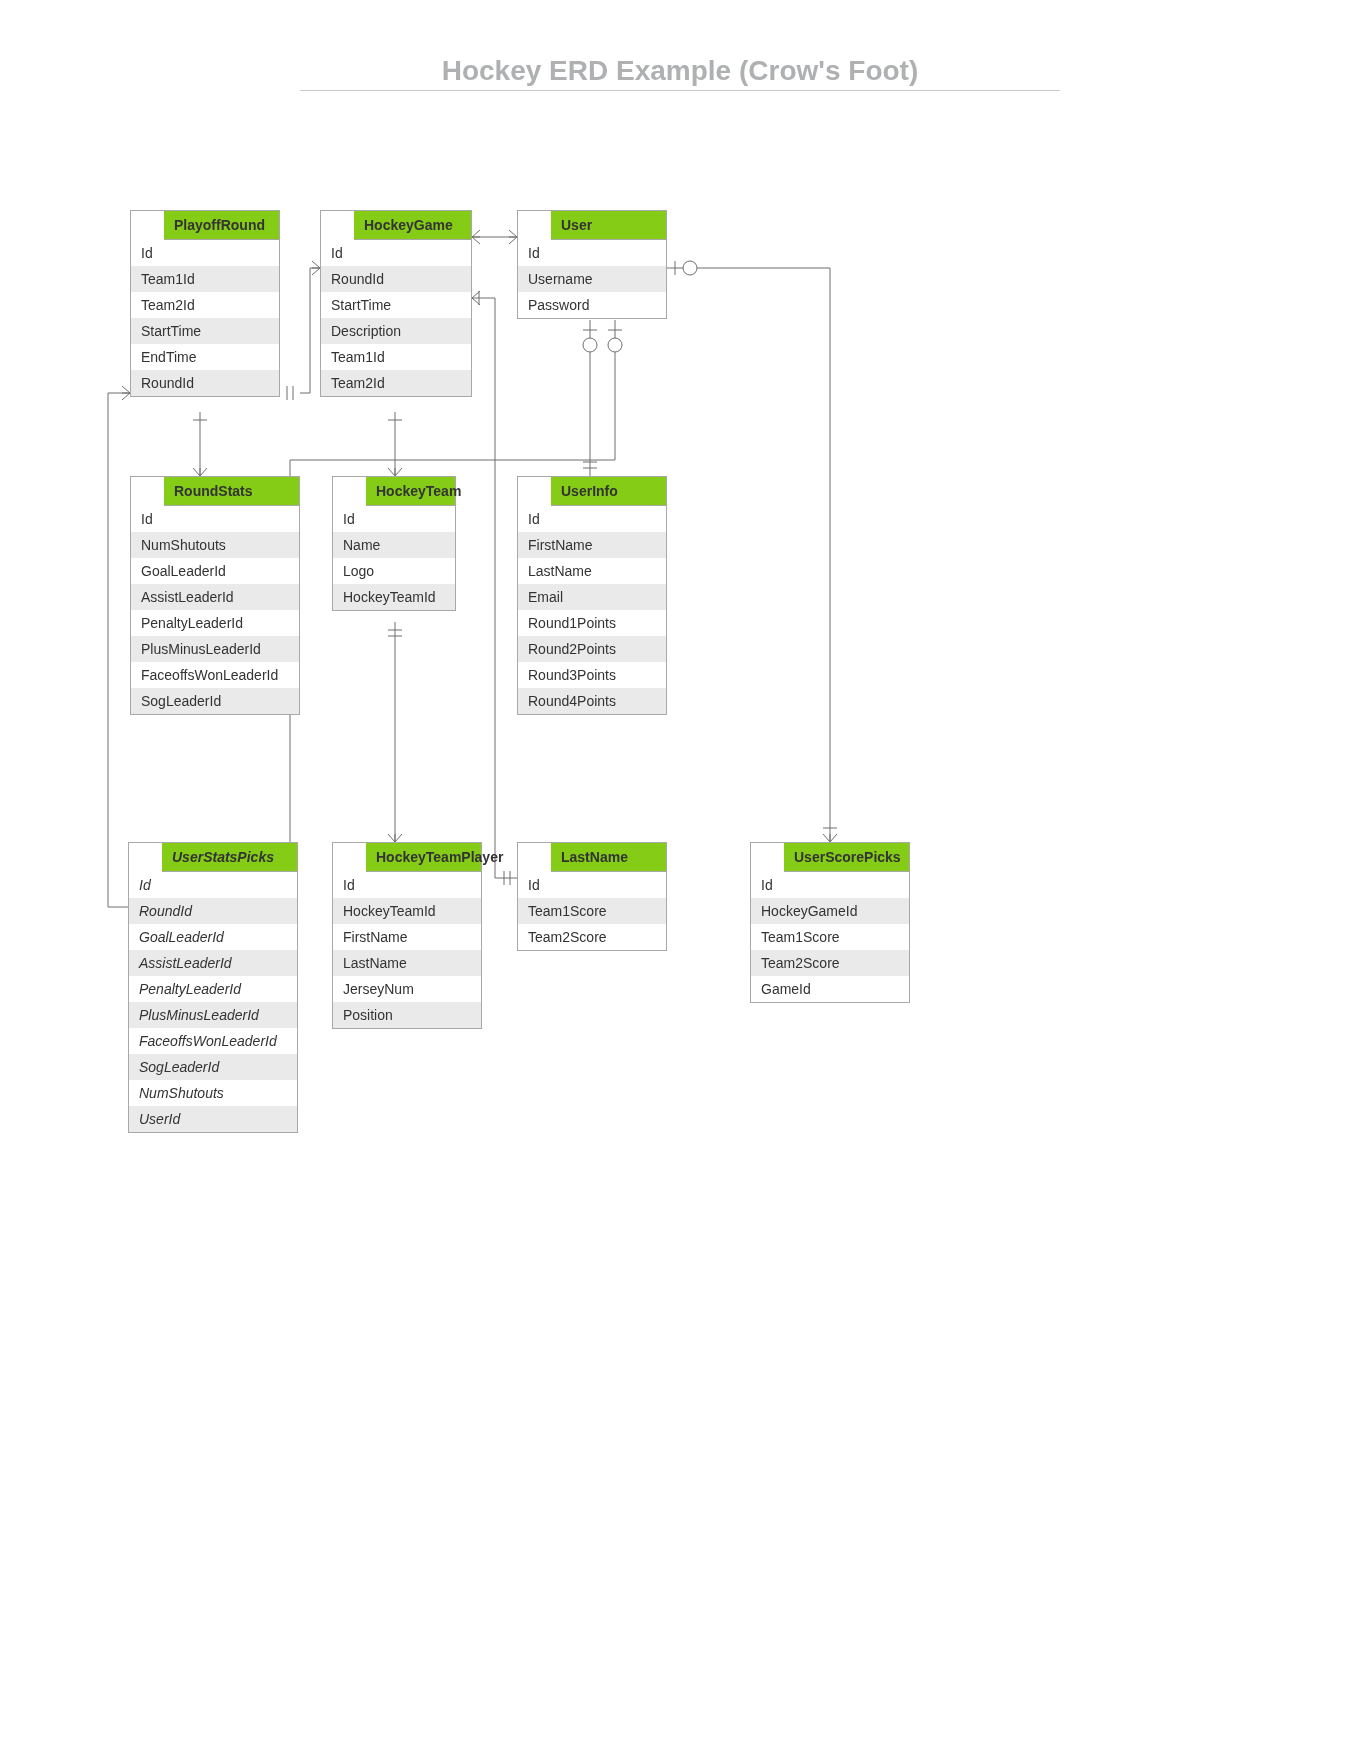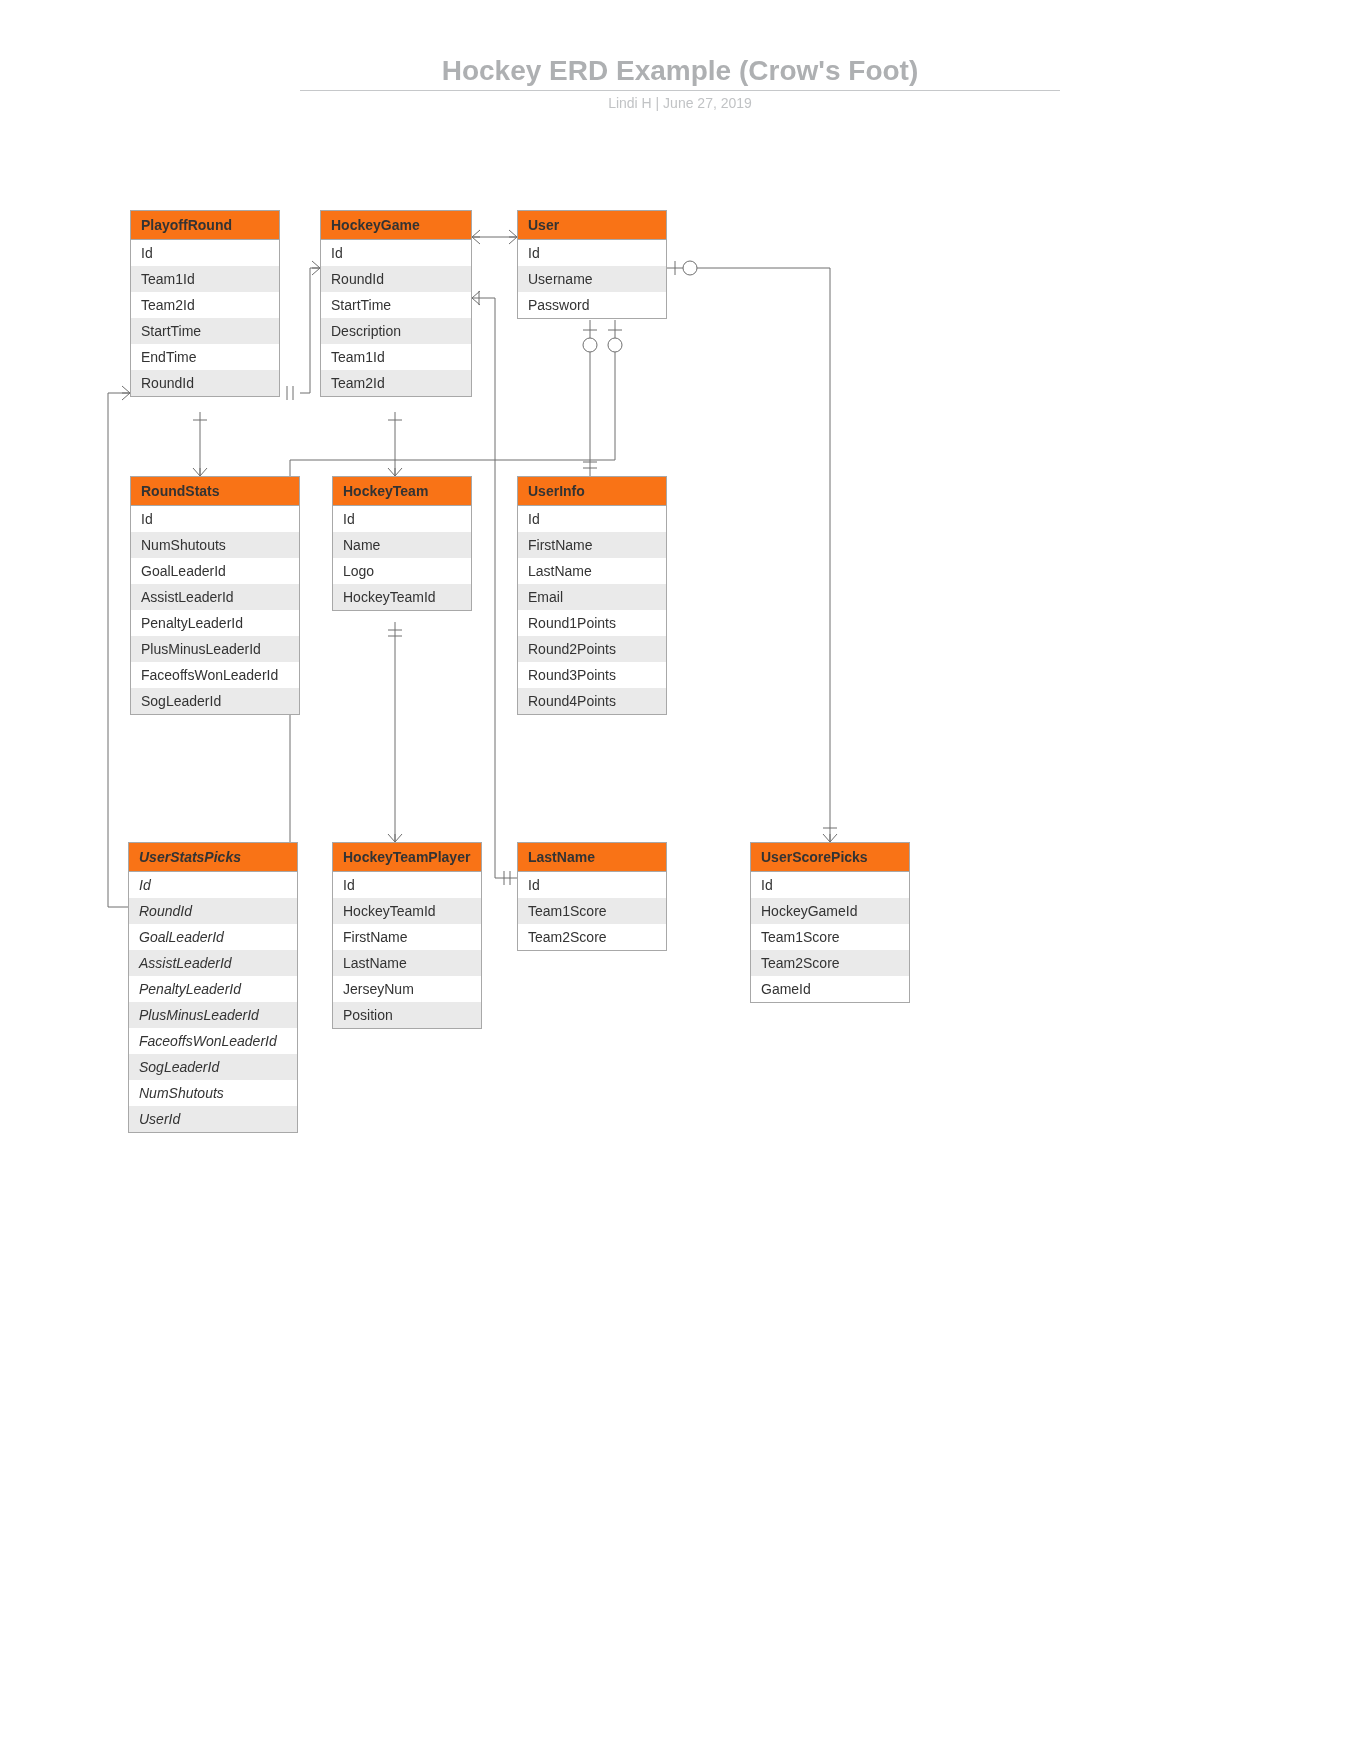--- a/index.html
+++ b/index.html
@@ -44,25 +44,26 @@
   }
   .entity {
     position: absolute;
     border: 1px solid #a8a8a8;
     background: #ffffff;
     font-size: 14px;
     color: #333;
     box-sizing: border-box;
   }
   .entity .ent-header {
-    background: #f97316;
+    background: #84cc16;
     border-bottom: 1px solid #a8a8a8;
     font-weight: bold;
     padding: 6px 10px;
     font-size: 14px;
+    margin-left: 33px;
   }
   .entity .row {
     padding: 5px 10px;
     white-space: nowrap;
   }
   .entity .row.stripe {
     background: #eaeaea;
   }
   svg.connectors {
     position: absolute;
@@ -83,21 +84,20 @@
     fill: #ffffff;
   }
 </style>
 </head>
 <body>
 
 <div class="page">
 
   <div class="title">Hockey ERD Example (Crow's Foot)</div>
   <div class="title-rule"></div>
-  <div class="subtitle">Lindi H  |  June 27, 2019</div>
 
   <svg class="connectors">
 
     <path d="M300,393 L310,393 L310,268 L320,268"></path>
 
     <line x1="320" y1="268" x2="312" y2="261"></line>
     <line x1="320" y1="268" x2="312" y2="275"></line>
     <line x1="320" y1="268" x2="312" y2="268"></line>
 
     <line x1="293" y1="386" x2="293" y2="400"></line>
@@ -209,21 +209,21 @@
     <div class="row">Id</div>
     <div class="row stripe">NumShutouts</div>
     <div class="row">GoalLeaderId</div>
     <div class="row stripe">AssistLeaderId</div>
     <div class="row">PenaltyLeaderId</div>
     <div class="row stripe">PlusMinusLeaderId</div>
     <div class="row">FaceoffsWonLeaderId</div>
     <div class="row stripe">SogLeaderId</div>
   </div>
 
-  <div class="entity" style="left:332px; top:476px; width:140px;">
+  <div class="entity" style="left:332px; top:476px; width:124px;">
     <div class="ent-header">HockeyTeam</div>
     <div class="row">Id</div>
     <div class="row stripe">Name</div>
     <div class="row">Logo</div>
     <div class="row stripe">HockeyTeamId</div>
   </div>
 
   <div class="entity" style="left:517px; top:476px; width:150px;">
     <div class="ent-header">UserInfo</div>
     <div class="row">Id</div>

